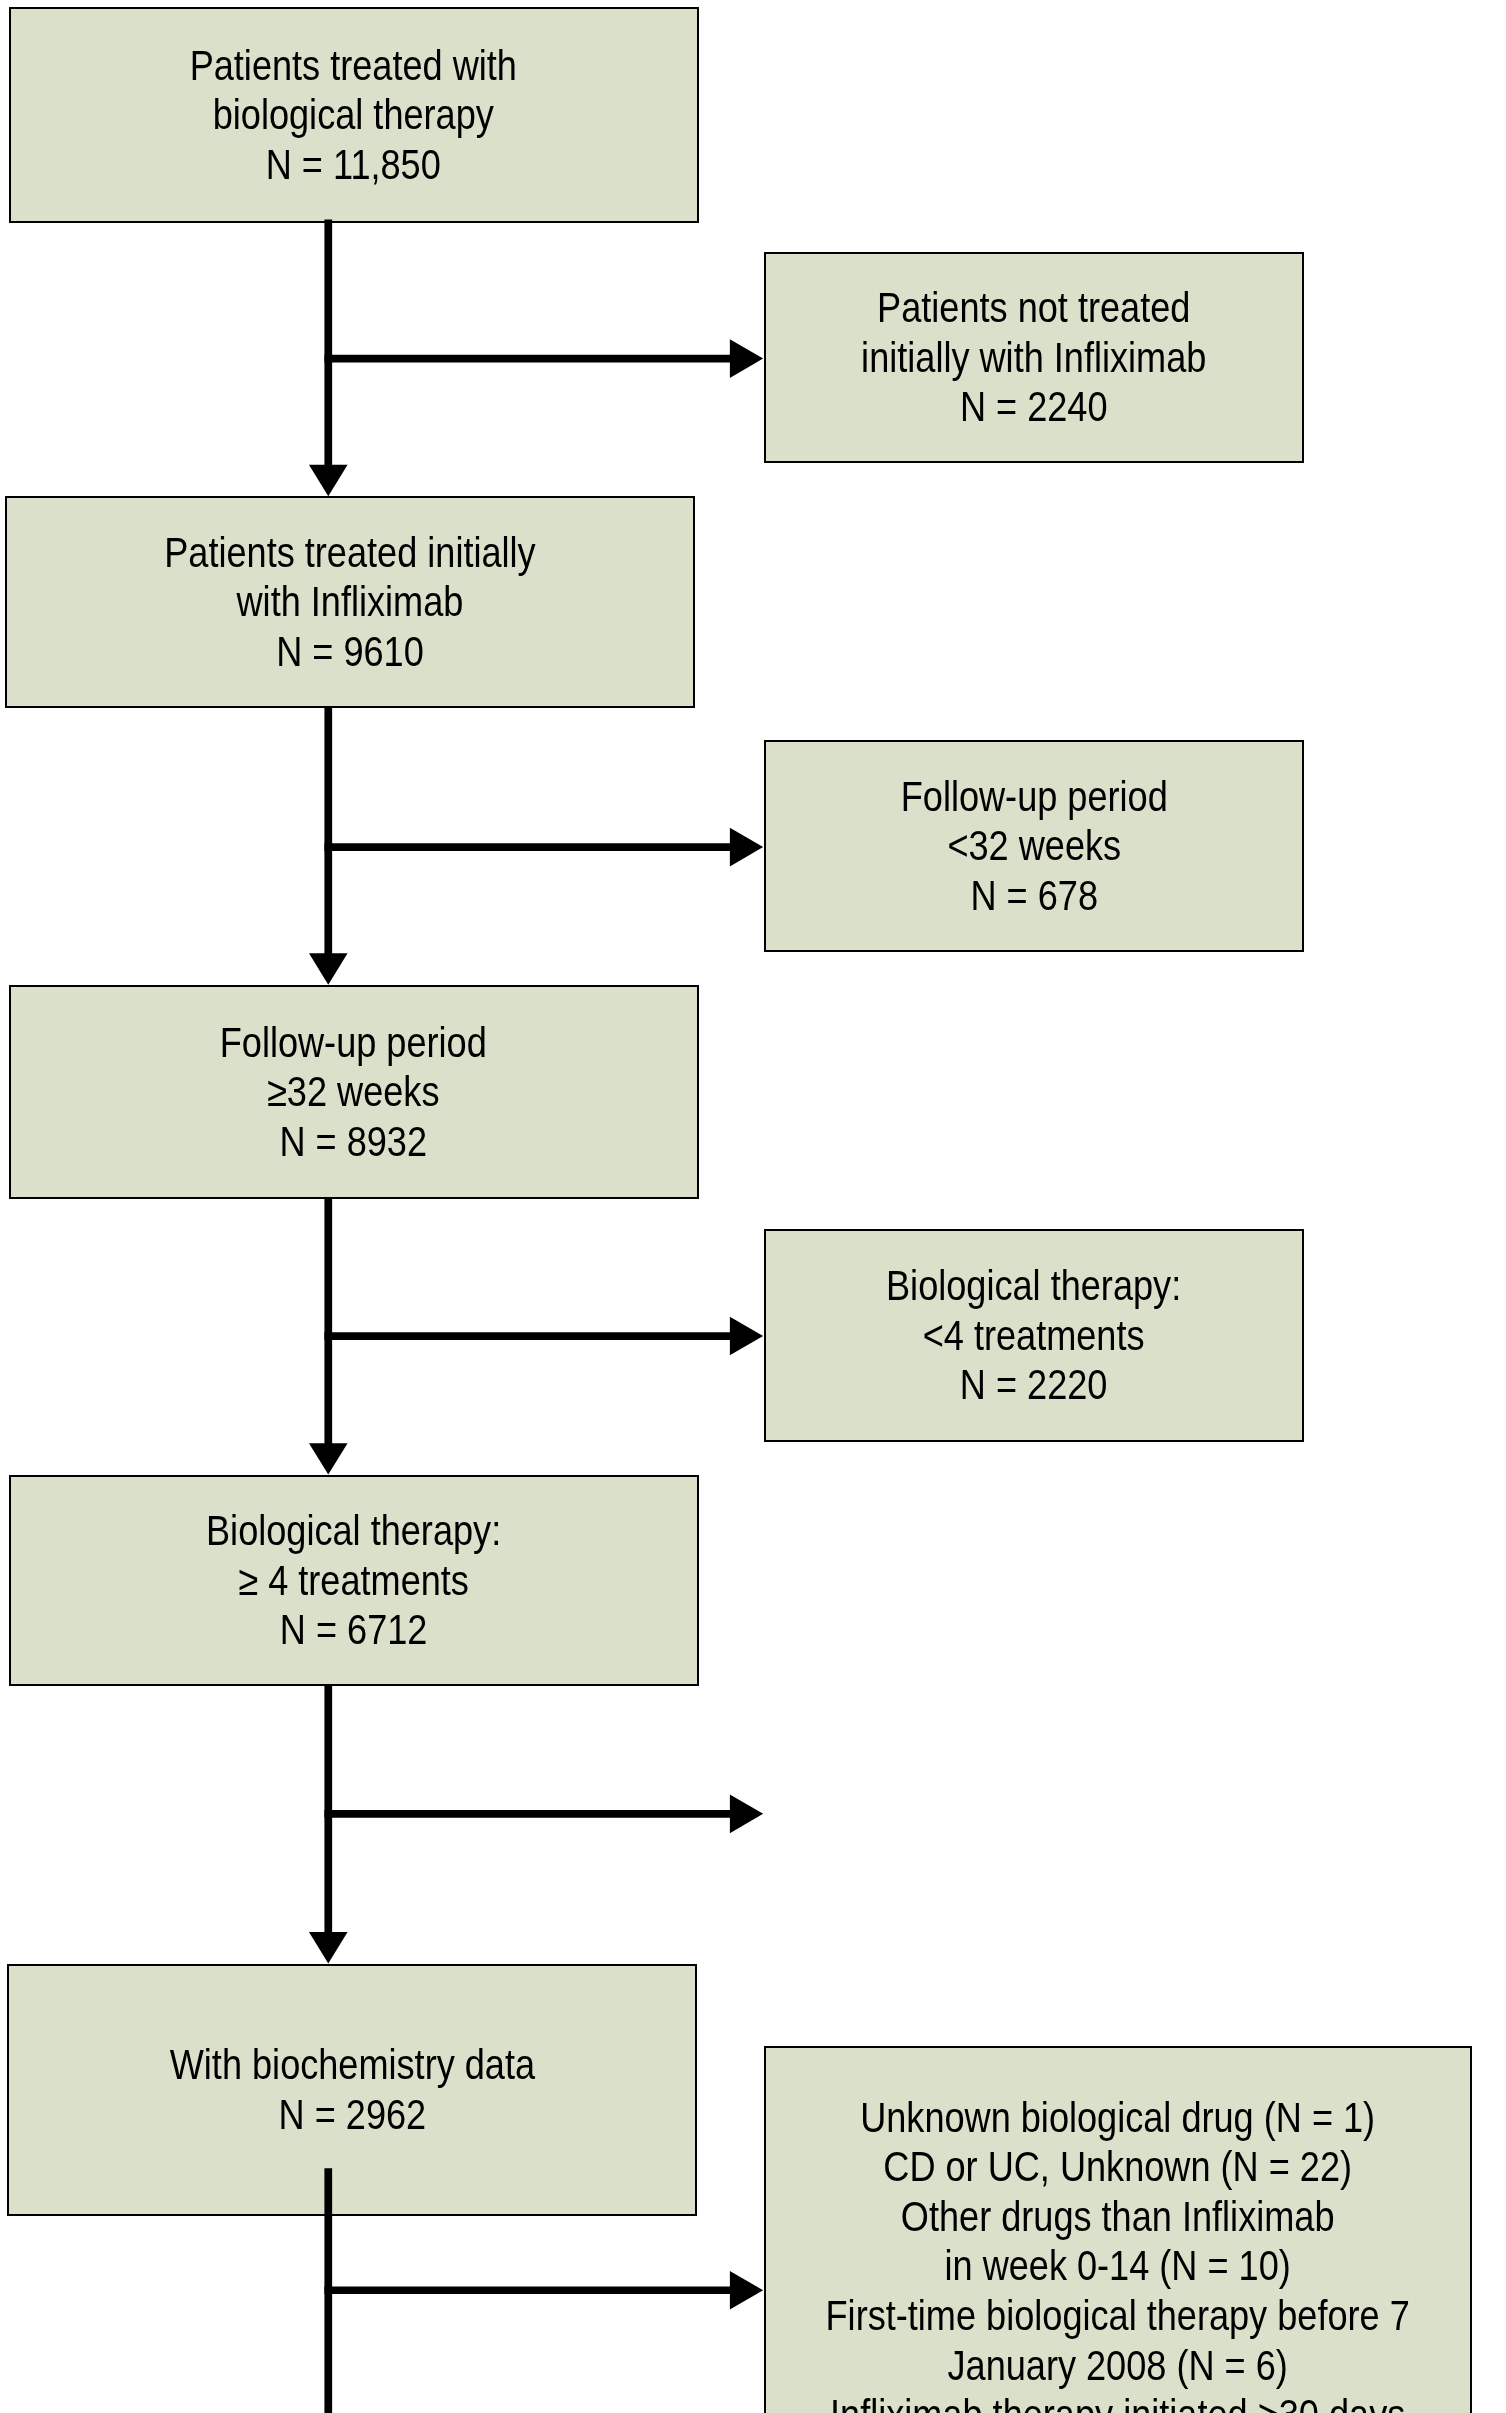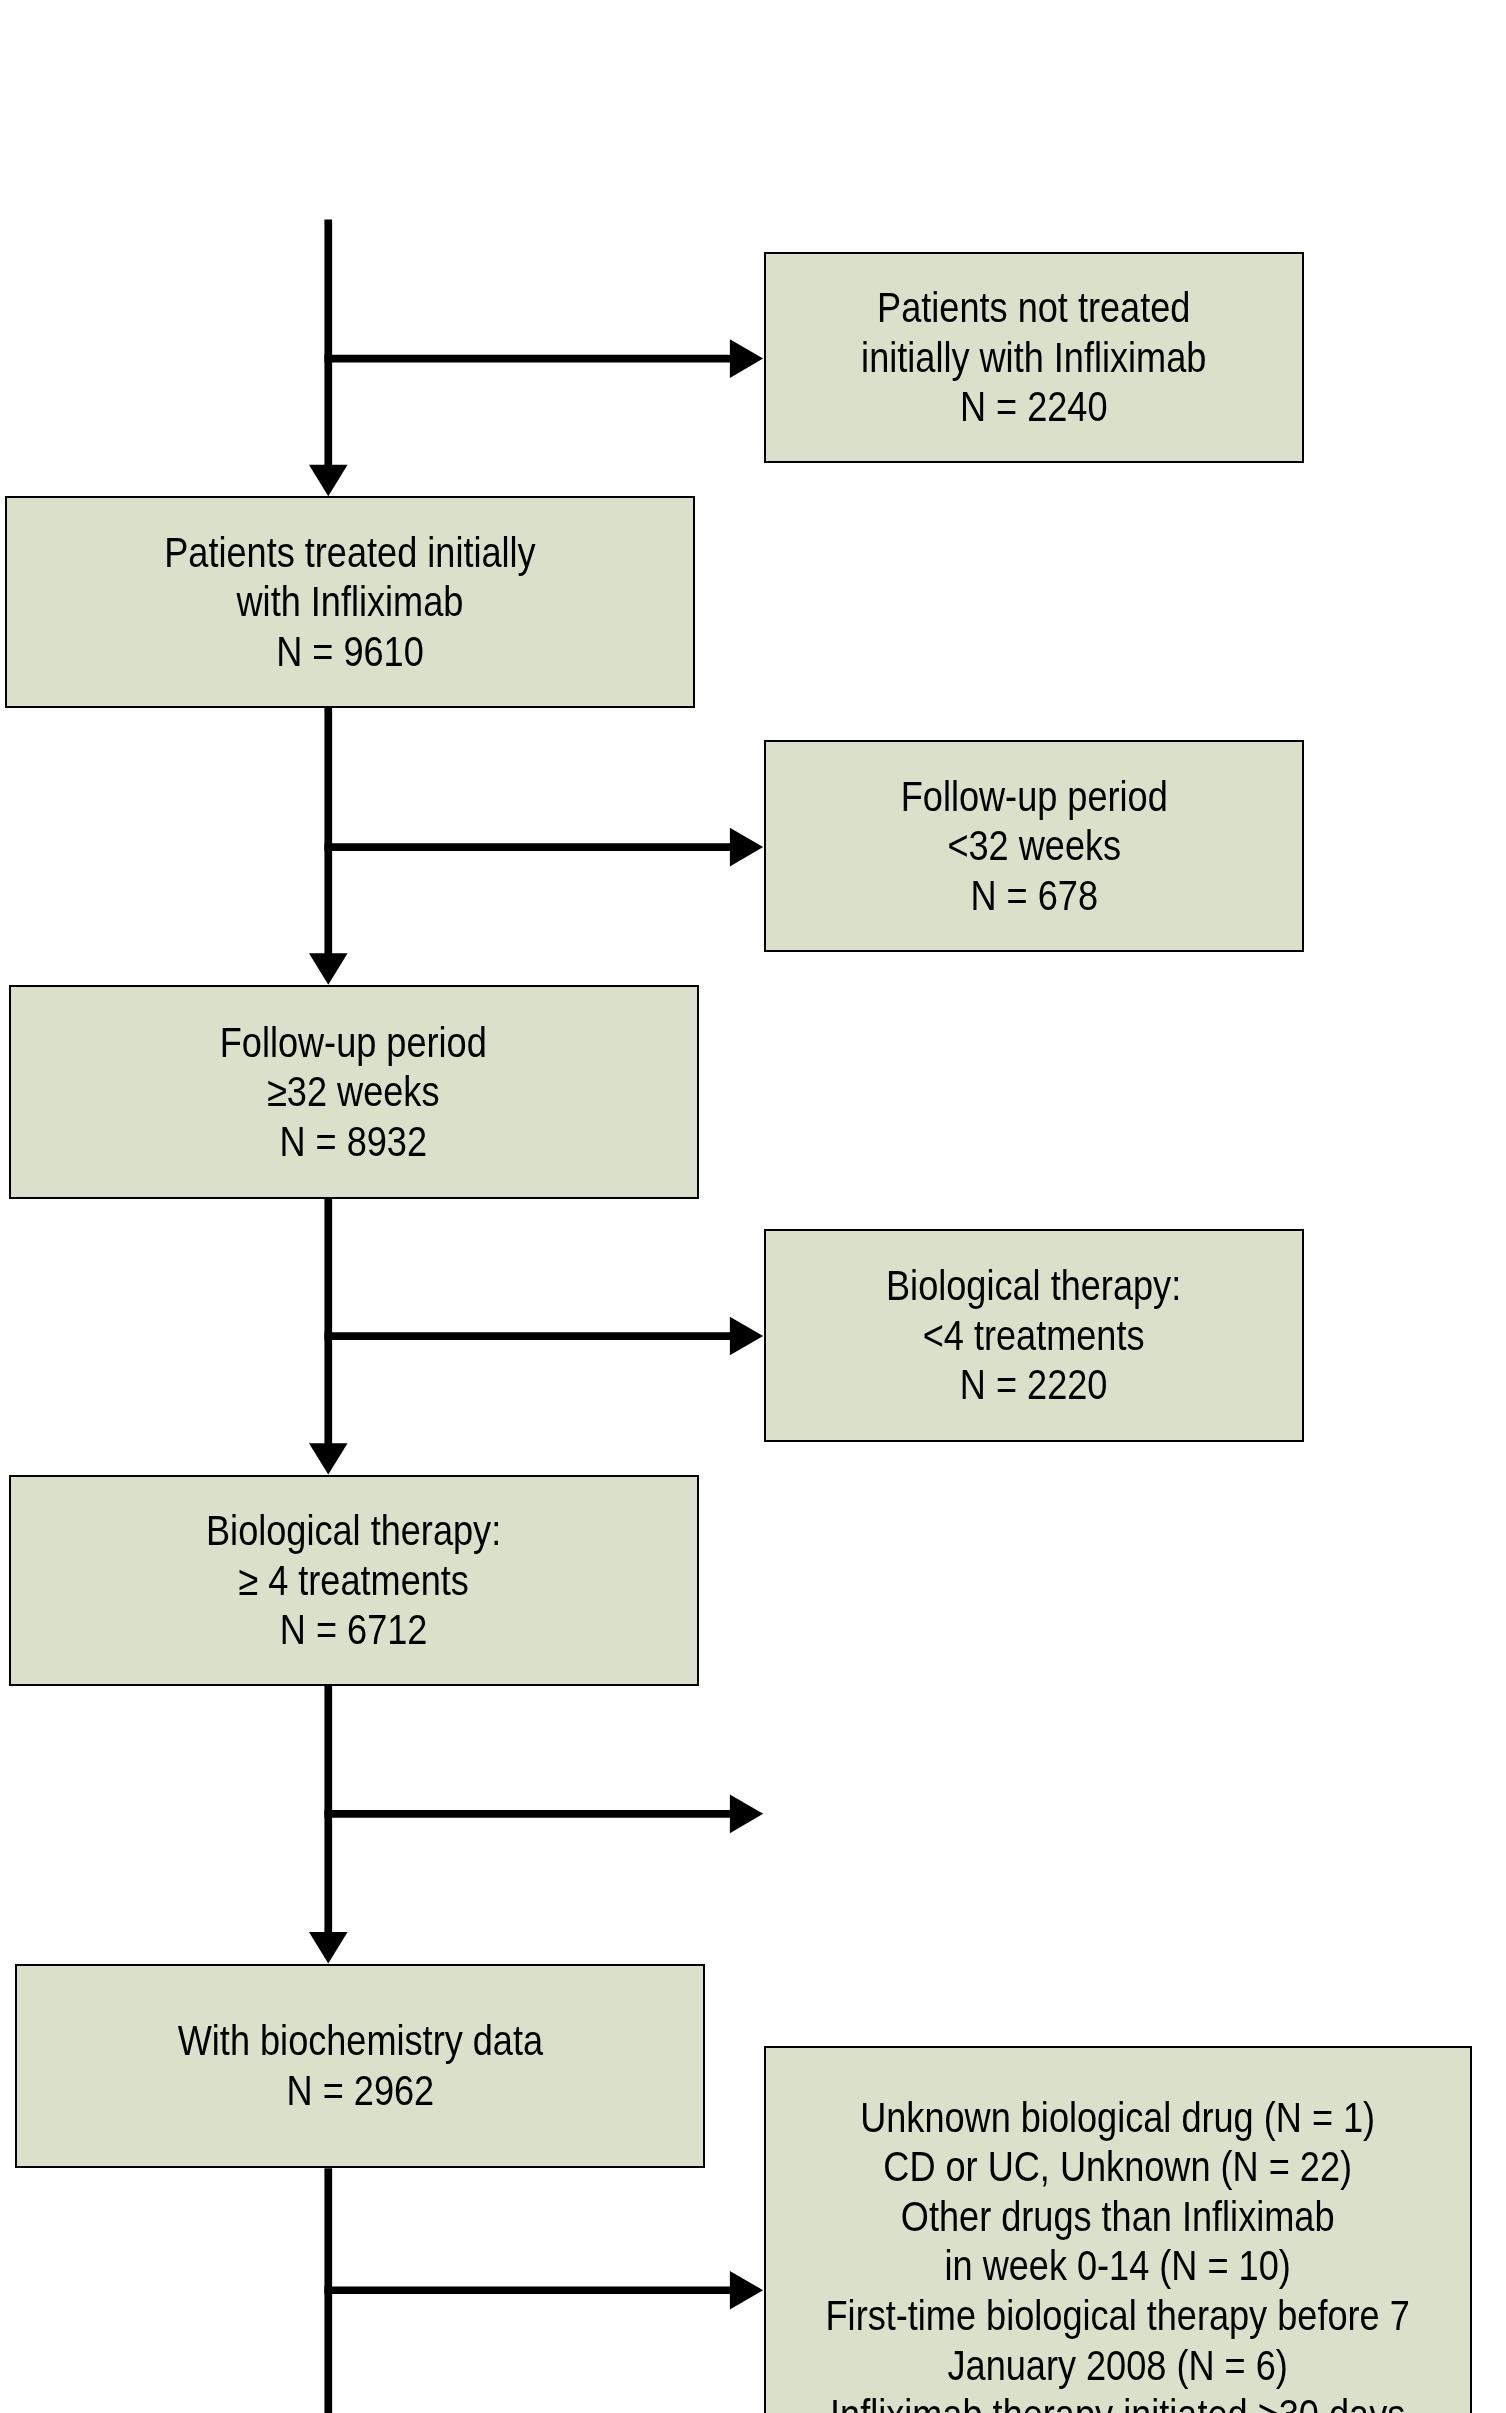--- a/index.html
+++ b/index.html
@@ -40,40 +40,45 @@
     pointer-events:none;
   }
   svg.arrows line{stroke:var(--arrow);}
   svg.arrows polygon{fill:var(--arrow);}
 </style>
 </head>
 <body>
 
 <div class="canvas">
 
+  <div class="box" style="left:8.7px;top:7.2px;width:690px;height:216px">
+    <div class="box-text">Patients treated with
+biological therapy
+N = 11,850</div>
+  </div>
 
   <div class="box" style="left:5px;top:496px;width:690px;height:212px">
     <div class="box-text">Patients treated initially
 with Infliximab
 N = 9610</div>
   </div>
 
   <div class="box" style="left:8.7px;top:985px;width:690px;height:214px">
     <div class="box-text">Follow-up period
 ≥32 weeks
 N = 8932</div>
   </div>
 
   <div class="box" style="left:8.7px;top:1475px;width:690px;height:211px">
     <div class="box-text">Biological therapy:
 ≥ 4 treatments
 N = 6712</div>
   </div>
 
-  <div class="box" style="left:15px;top:1964px;width:690px;height:204px">
+  <div class="box" style="left:7px;top:1964px;width:690px;height:252px">
     <div class="box-text">With biochemistry data
 N = 2962</div>
   </div>
 
   <div class="box" style="left:764px;top:252px;width:540px;height:211px">
     <div class="box-text">Patients not treated
 initially with Infliximab
 N = 2240</div>
   </div>
 

